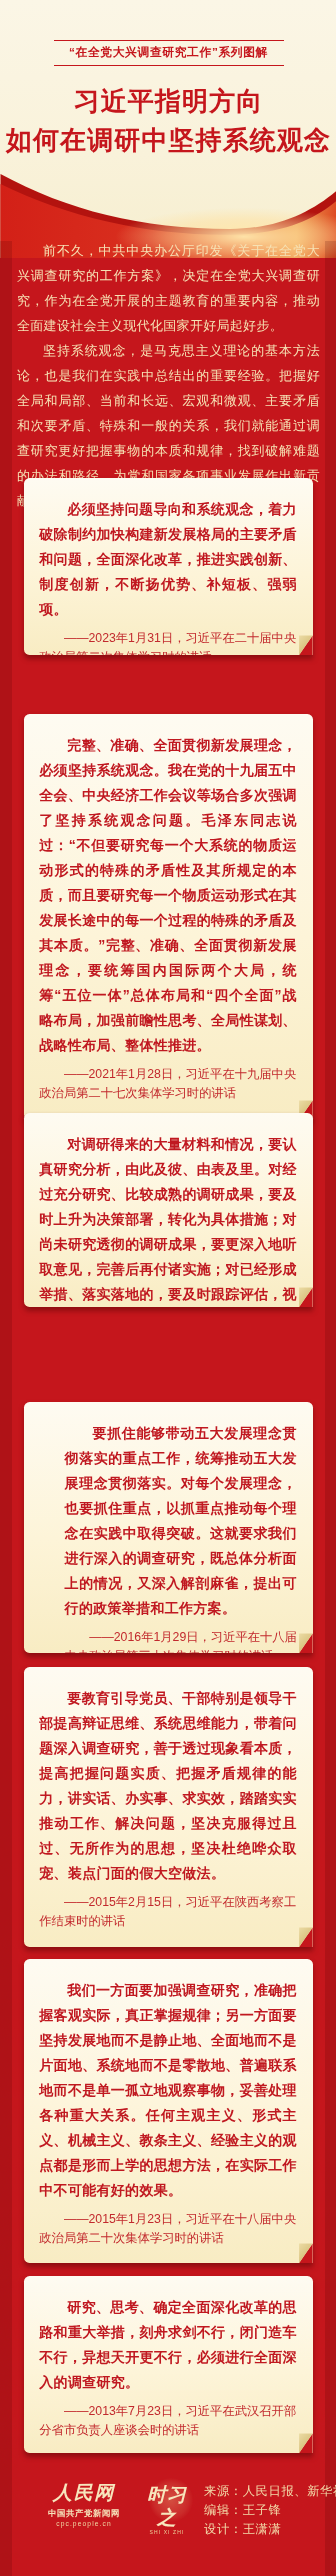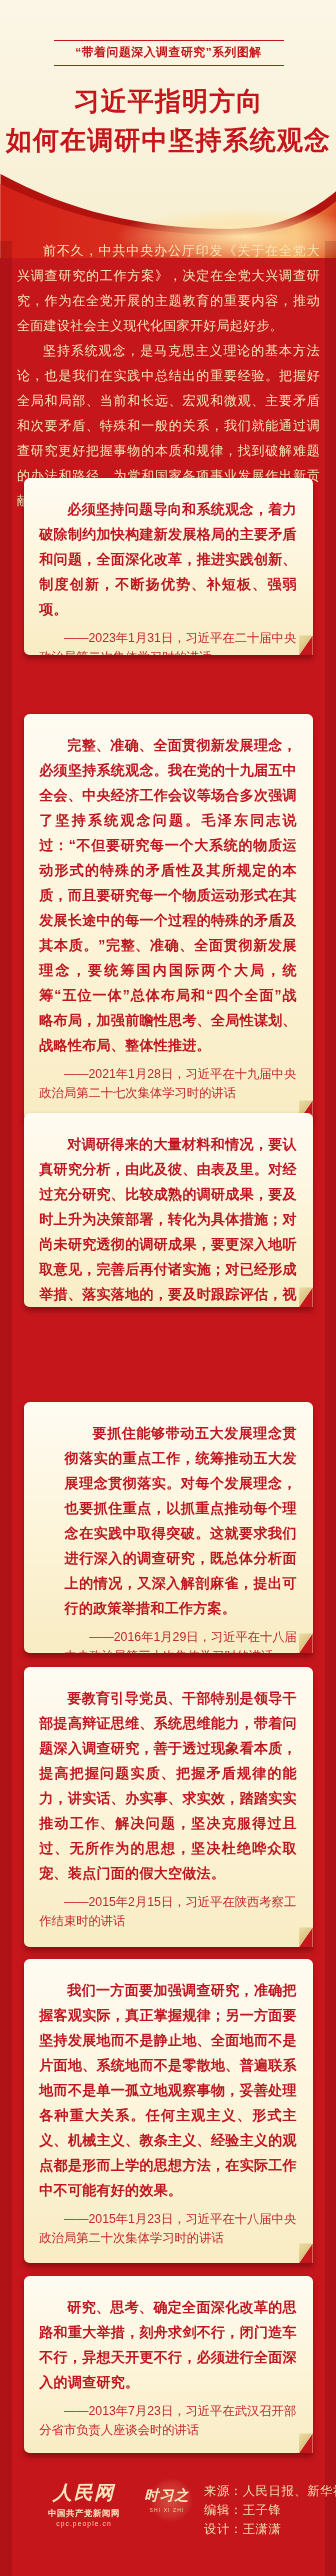--- a/index.html
+++ b/index.html
@@ -45,35 +45,35 @@
   .footer{position:absolute;top:2453px;left:12px;width:337px;height:123px;z-index:6;}
   .footer-row{position:absolute;top:29px;left:27px;right:11.2px;display:flex;align-items:flex-start;}
   .logo-people{width:90px;text-align:center;color:#f7e6bd;flex:0 0 auto;}
   .logo-people-name{font-family:"DejaVu Serif", serif;font-style:italic;font-weight:bold;
                     font-size:19px;line-height:21px;letter-spacing:1.7px;}
   .logo-people-sub{font-size:8.4px;font-weight:bold;letter-spacing:0.6px;margin-top:5px;}
   .logo-people-url{font-size:6.7px;letter-spacing:1.1px;margin-top:1.1px;color:#f0d9a4;}
   .logo-shixizhi{position:relative;flex:0 0 auto;margin:2.2px 0 0 10px;width:56px;text-align:center;color:#f7e6bd;}
   .logo-shixizhi .ring{position:absolute;left:10px;top:-6.7px;width:44px;height:44px;border-radius:50%;
        background:radial-gradient(circle,rgba(255,224,160,0.28) 0%,rgba(255,224,160,0.10) 55%,transparent 72%);}
-  .logo-shixizhi-name{position:relative;font-size:14px;font-weight:bold;font-style:italic;line-height:22.4px;letter-spacing:1.1px;}
+  .logo-shixizhi-name{position:relative;font-size:19px;font-weight:bold;font-style:italic;line-height:22.4px;letter-spacing:1.1px;}
   .logo-shixizhi-latin{position:relative;font-size:5px;letter-spacing:1.1px;color:#eed49c;}
   .credits{flex:1 1 auto;margin-left:9px;color:#f3ddab;}
   .credits div{font-size:12.3px;line-height:19px;letter-spacing:0.6px;white-space:nowrap;}
 </style>
 </head>
 <body>
 
 <div class="poster">
 
   <div class="red-body"></div>
 
   <div class="hero">
     <div class="kicker-wrap">
-      <span class="kicker">“带着问题深入调查研究”系列图解</span>
+      <span class="kicker">“在全党大兴调查研究工作”系列图解</span>
     </div>
     <div class="main-title">
       <div>习近平指明方向</div>
       <div>如何在调研中坚持系统观念</div>
     </div>
     <svg class="wave" width="337" height="112" viewBox="0 0 600 200">
       <defs>
         <linearGradient id="wg" x1="0" y1="0" x2="1" y2="0">
           <stop offset="0" stop-color="#d32017"></stop>
           <stop offset="0.45" stop-color="#d9301f"></stop>

